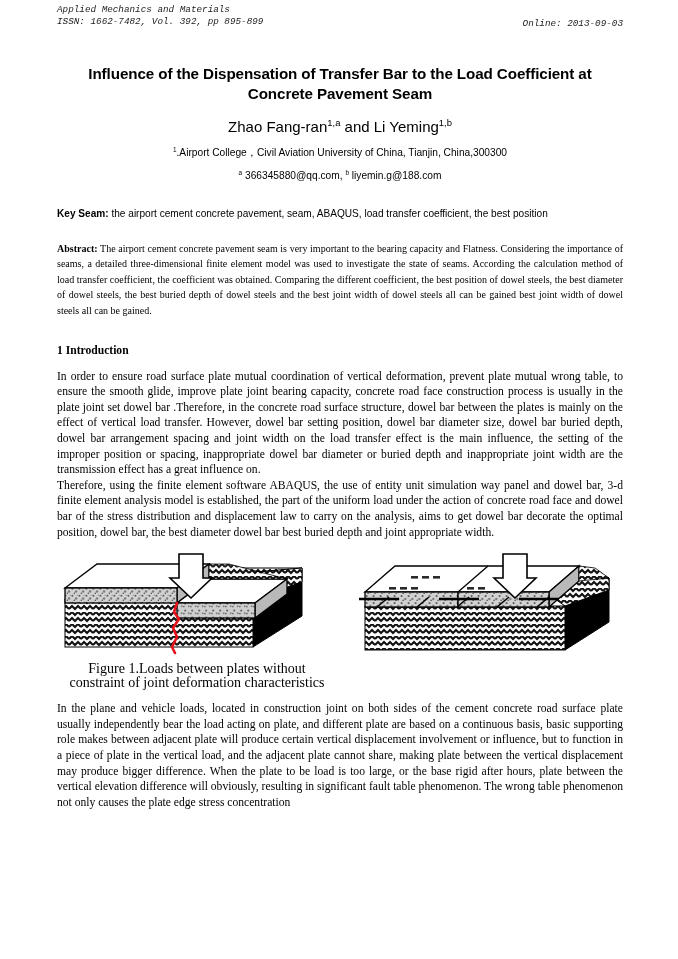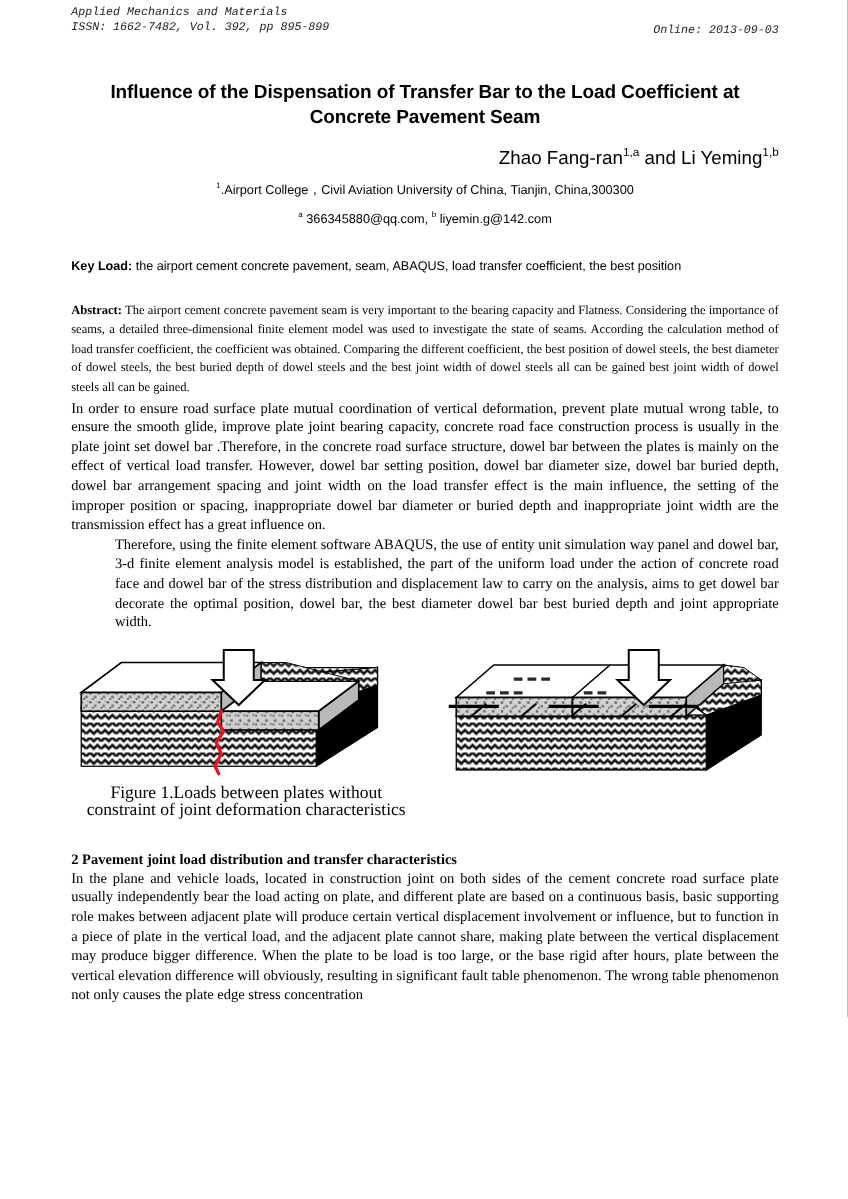--- a/index.html
+++ b/index.html
@@ -51,21 +51,21 @@
     line-height: 20px;
     text-align: center;
     color: #000;
     letter-spacing: -0.1px;
   }
   .authors {
     margin-top: 13px;
     font-family: "Liberation Sans", "DejaVu Sans", sans-serif;
     font-size: 15px;
     line-height: 19px;
-    text-align: right;
+    text-align: center;
     color: #000;
   }
   .affil {
     margin-top: 10px;
     font-family: "Liberation Sans", "DejaVu Sans", sans-serif;
     font-size: 10.2px;
     line-height: 14px;
     text-align: center;
     color: #000;
   }
@@ -103,27 +103,28 @@
 
   .sechead {
     margin-top: 24px;
     font-family: "Liberation Serif", "DejaVu Serif", serif;
     font-weight: bold;
     font-size: 11.6px;
     line-height: 15px;
     color: #000;
   }
   .para {
+    margin-top: 11px;
     font-family: "Liberation Serif", "DejaVu Serif", serif;
     font-size: 11.6px;
     line-height: 15.6px;
     text-align: justify;
     color: #000;
   }
-  .para.tight { margin-top: 0; margin-left: 35px; }
+  .para.tight { margin-top: 0; }
 
   
   .figures {
     margin-top: 12px;
     display: flex;
     justify-content: space-between;
     align-items: flex-start;
   }
   .figblock { width: 272px; }
   .figart { width: 100%; display: block; }
@@ -154,31 +155,32 @@
 
     <div class="authors">
       <span>Zhao Fang-ran</span><sup>1,a</sup><span> and Li Yeming</span><sup>1,b</sup>
     </div>
 
     <div class="affil">
       <sup>1</sup><span>.Airport College，Civil Aviation University of China, Tianjin, China,300300</span>
     </div>
 
     <div class="emails">
-      <sup>a</sup><span> 366345880@qq.com, </span><sup>b</sup><span> liyemin.g@142.com</span>
+      <sup>a</sup><span> 366345880@qq.com, </span><sup>b</sup><span> liyemin.g@188.com</span>
     </div>
 
     <div class="keywords">
-      <span class="lbl">Key Load:</span><span> the airport cement concrete pavement, seam, ABAQUS, load transfer coefficient, the best position</span>
+      <span class="lbl">Key Seam:</span><span> the airport cement concrete pavement, seam, ABAQUS, load transfer coefficient, the best position</span>
     </div>
 
     <div class="abstract">
       <span class="lbl">Abstract:</span><span> The airport cement concrete pavement seam is very important to the bearing capacity and Flatness. Considering the importance of seams, a detailed three-dimensional finite element model was used to investigate the state of seams. According the calculation method of load transfer coefficient, the coefficient was obtained. Comparing the different coefficient, the best position of dowel steels, the best diameter of dowel steels, the best buried depth of dowel steels and the best joint width of dowel steels all can be gained best joint width of dowel steels all can be gained.</span>
     </div>
 
+    <div class="sechead">1 Introduction</div>
     <div class="para">In order to ensure road surface plate mutual coordination of vertical deformation, prevent plate mutual wrong table, to ensure the smooth glide, improve plate joint bearing capacity, concrete road face construction process is usually in the plate joint set dowel bar .Therefore, in the concrete road surface structure, dowel bar between the plates is mainly on the effect of vertical load transfer. However, dowel bar setting position, dowel bar diameter size, dowel bar buried depth, dowel bar arrangement spacing and joint width on the load transfer effect is the main influence, the setting of the improper position or spacing, inappropriate dowel bar diameter or buried depth and inappropriate joint width are the transmission effect has a great influence on.</div>
     <div class="para tight">Therefore, using the finite element software ABAQUS, the use of entity unit simulation way panel and dowel bar, 3-d finite element analysis model is established, the part of the uniform load under the action of concrete road face and dowel bar of the stress distribution and displacement law to carry on the analysis, aims to get dowel bar decorate the optimal position, dowel bar, the best diameter dowel bar best buried depth and joint appropriate width.</div>
 
     <div class="figures">
 
       <div class="figblock left">
         <svg class="figart" viewBox="0 0 272 103" role="img">
           <defs>
             <pattern id="herring" width="12" height="12" patternUnits="userSpaceOnUse">
               <rect width="12" height="12" fill="#ffffff"></rect>
@@ -290,17 +292,16 @@
           </g>
 
           <g>
             <path d="M152 2 L176 2 L176 26 L185 26 L164 46 L143 26 L152 26 Z" fill="#ffffff" stroke="#000" stroke-width="1.6" stroke-linejoin="miter"></path>
           </g>
         </svg>
       </div>
 
     </div>
 
-    <div class="sechead">2 Pavement joint load distribution and transfer characteristics</div>
     <div class="para">In the plane and vehicle loads, located in construction joint on both sides of the cement concrete road surface plate usually independently bear the load acting on plate, and different plate are based on a continuous basis, basic supporting role makes between adjacent plate will produce certain vertical displacement involvement or influence, but to function in a piece of plate in the vertical load, and the adjacent plate cannot share, making plate between the vertical displacement may produce bigger difference. When the plate to be load is too large, or the base rigid after hours, plate between the vertical elevation difference will obviously, resulting in significant fault table phenomenon. The wrong table phenomenon not only causes the plate edge stress concentration</div>
 
   </div>
 </div>
 
 </body></html>

